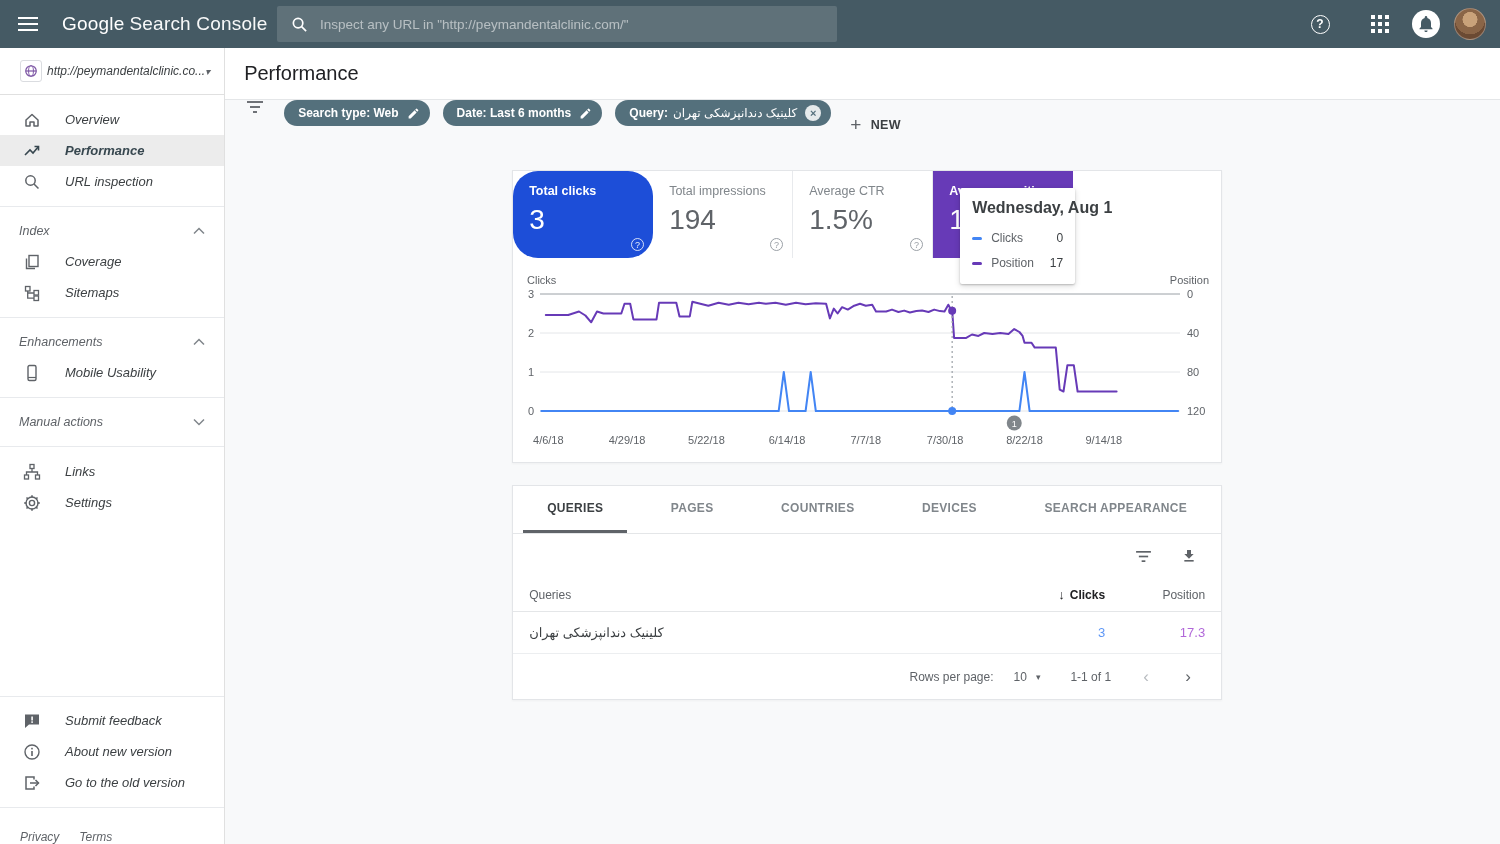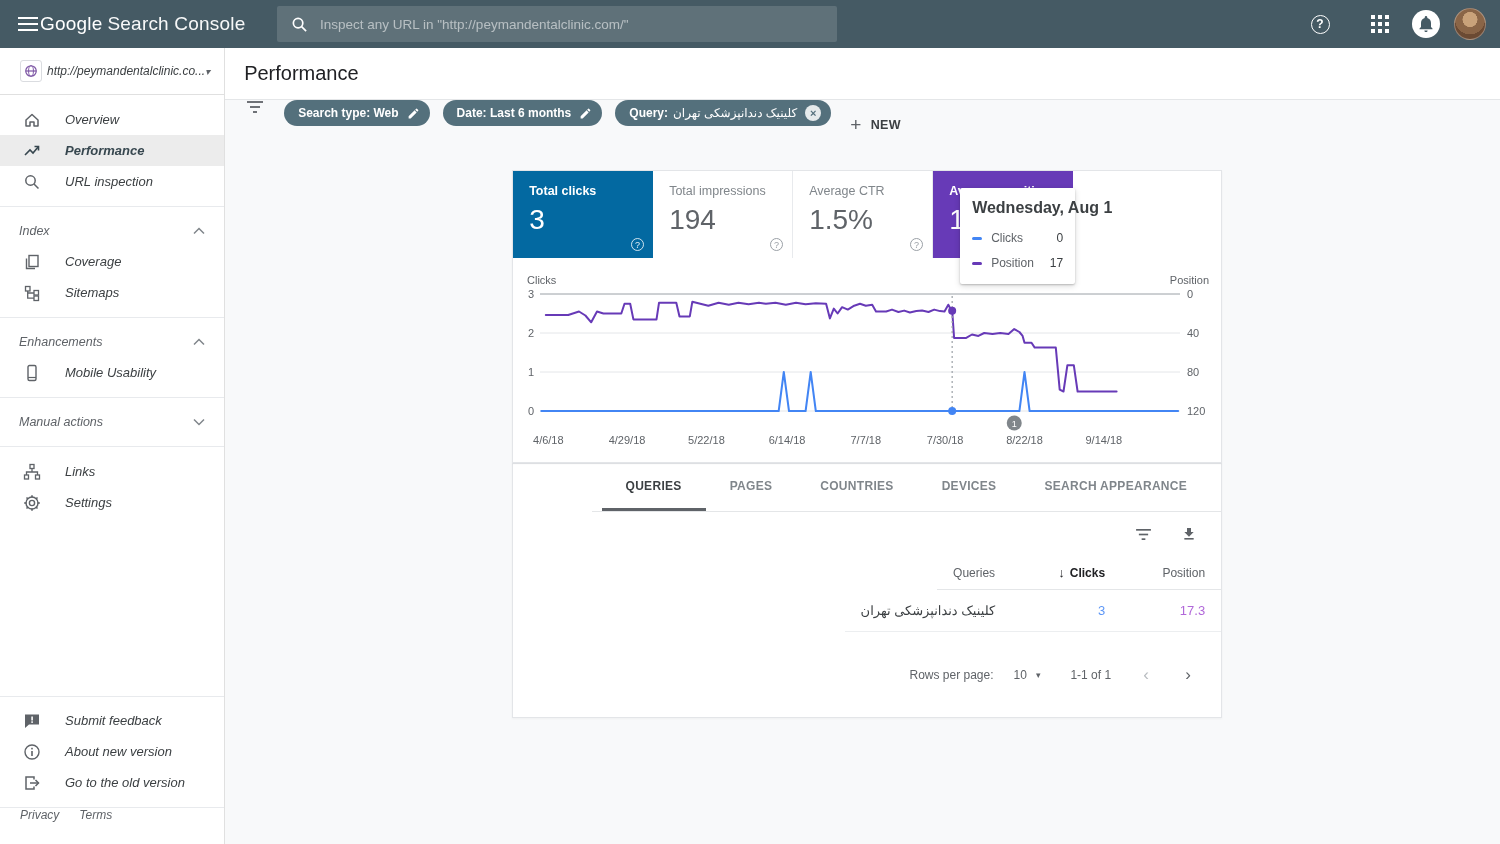--- a/index.html
+++ b/index.html
@@ -3,21 +3,21 @@
 <meta charset="utf-8">
 <style>
   * { margin:0; padding:0; box-sizing:border-box; }
   html,body { width:1500px; height:844px; overflow:hidden; }
   body { font-family:"Liberation Sans", sans-serif; color:#3c4043; background:#fff; }
   .app { width:1500px; height:844px; display:flex; flex-direction:column; }
 
   
   .topbar { flex:0 0 48px; background:#455a64; display:flex; align-items:center; position:relative; z-index:20; }
   .hamburger { width:24px; height:24px; margin-left:16px; cursor:pointer; display:flex; align-items:center; justify-content:center; }
-  .logo { font-size:19px; color:#fff; white-space:nowrap; letter-spacing:.2px; }
+  .logo { margin-left:22px; font-size:19px; color:#fff; white-space:nowrap; letter-spacing:.2px; }
   .logo .g { font-weight:500; }
   .logo .rest { font-weight:400; margin-left:5px; opacity:.96; }
   .urlbar { position:absolute; left:277px; top:6px; width:560px; height:36px; background:rgba(255,255,255,.14); border-radius:2px; display:flex; align-items:center; padding:0 14px; }
   .urlbar input { flex:1; background:transparent; border:none; outline:none; font-size:13.5px; color:#fff; margin-left:12px; font-family:"Liberation Sans",sans-serif; }
   .urlbar input::placeholder { color:rgba(255,255,255,.55); }
   .top-right { margin-left:auto; display:flex; align-items:center; padding-right:14px; }
   .top-icon { width:24px; height:24px; display:flex; align-items:center; justify-content:center; cursor:pointer; }
   .help-circle { width:19px; height:19px; border:1.7px solid #fff; border-radius:50%; color:#fff; font-size:12px; font-weight:700; display:flex; align-items:center; justify-content:center; }
   .bell-wrap { width:28px; height:28px; background:#fff; border-radius:50%; display:flex; align-items:center; justify-content:center; cursor:pointer; }
   .avatar { width:32px; height:32px; border-radius:50%; background:radial-gradient(circle at 50% 35%, #c9a27a 0 30%, #8a6547 31% 60%, #6b4a33 61%); border:1px solid rgba(255,255,255,.3); cursor:pointer; }
@@ -34,21 +34,21 @@
   .prop-text { margin-left:5px; font-size:12px; color:#3c4043; white-space:nowrap; }
   .prop-caret { margin-left:auto; color:#5f6368; font-size:10px; }
   .nav { padding-top:9px; }
   .nav-item { height:31px; display:flex; align-items:center; padding-left:23px; color:#3c4043; cursor:pointer; }
   .nav-item .nicon { width:18px; height:18px; margin-right:24px; display:flex; align-items:center; justify-content:center; }
   .nav-item.selected { background:#ececec; color:#37474f; font-weight:700; }
   .sb-divider { border-top:1px solid #e8eaed; margin:9px 0; }
   .section-head { height:30px; display:flex; align-items:center; padding:0 19px; font-size:12.5px; color:#5f6368; cursor:pointer; }
   .section-head .chev { margin-left:auto; display:flex; }
   .sidebar-bottom { position:absolute; bottom:0; left:0; right:0; background:#fff; }
-  .foot-links { border-top:1px solid #e8eaed; height:37px; display:flex; align-items:flex-start; gap:20px; padding-left:20px; font-size:12px; color:#5f6368; }
+  .foot-links { border-top:1px solid #e8eaed; height:37px; display:flex; align-items:flex-end; gap:20px; padding-left:20px; font-size:12px; color:#5f6368; }
   .foot-links span { cursor:pointer; }
 
   
   .page-head { height:52px; background:#fff; border-bottom:1px solid #e4e6e8; display:flex; align-items:center; padding-left:19px; flex:0 0 52px; }
   .page-head h1 { font-size:20px; font-weight:400; color:#202124; }
   .filter-row { height:50px; display:flex; padding-left:21px; flex:0 0 50px; }
   .filter-funnel { width:20px; height:16px; margin-right:18px; cursor:pointer; }
   .chip { height:26px; border-radius:13px; background:#54707c; color:#fff; display:flex; align-items:center; font-size:12px; font-weight:700; padding:0 10px 0 14px; margin-right:13px; cursor:pointer; white-space:nowrap; }
   .chip .pencil { margin-left:8px; display:flex; }
   .chip .qval { font-weight:400; margin-left:5px; }
@@ -58,21 +58,21 @@
 
   
   .content { flex:1; padding:20px 0 0 287px; overflow:hidden; }
   .panel { width:710px; background:#fff; border:1px solid #e3e5e8; box-shadow:0 1px 2px rgba(0,0,0,.04); }
 
   
   .cards { height:87px; display:flex; }
   .card { width:140px; padding:13px 0 0 16px; position:relative; border-right:1px solid #e8eaed; cursor:pointer; }
   .card .clabel { font-size:12.5px; color:#80868b; }
   .card .cvalue { font-size:28px; color:#5f6368; margin-top:6px; font-weight:400; }
-  .card.blue { background:#0369a1; border-right:none; }
+  .card.blue { background:#1d4ed8; border-right:none;border-radius:25px; }
   .card.blue .clabel { color:#fff; font-weight:700; }
   .card.blue .cvalue { color:#fff; }
   .card.purple { background:#673ab7; border-right:none; }
   .card.purple .clabel { color:#fff; font-weight:700; }
   .card.purple .cvalue { color:#fff; }
   .card .qmark { position:absolute; right:9px; bottom:7px; width:13px; height:13px; border-radius:50%; font-size:9px; display:flex; align-items:center; justify-content:center; border:1px solid #9aa0a6; color:#9aa0a6; cursor:pointer; }
   .card.blue .qmark { border-color:rgba(255,255,255,.8); color:rgba(255,255,255,.9); }
   .card-filler { flex:1; }
 
   .chart-panel { position:relative; height:293px; }
@@ -80,21 +80,21 @@
 
   
   .tooltip { position:absolute; left:447px; top:17px; width:115px; background:#fff; border-radius:2px; box-shadow:0 1px 2px rgba(0,0,0,.2), 0 2px 6px rgba(0,0,0,.15); padding:11px 12px 10px; z-index:6; }
   .tt-title { font-size:16px; font-weight:700; color:#3c4043; margin-bottom:10px; white-space:nowrap; }
   .tt-row { display:flex; align-items:center; font-size:12px; height:22px; margin-top:3px; }
   .tt-dash { width:10px; height:3px; border-radius:1.5px; margin-right:9px; }
   .tt-label { color:#5f6368; flex:1; }
   .tt-value { color:#3c4043; font-weight:500; }
 
   
-  .table-panel { height:255px; display:flex; flex-direction:column;align-items:flex-end; }
+  .table-panel { margin-top:22px; height:215px; display:flex; flex-direction:column; }
   .tabs { height:48px; display:flex; justify-content:space-between; padding:0 10px; border-bottom:1px solid #e4e6e8; }
   .tab { display:flex; align-items:center; padding:0 24px; font-size:12px; letter-spacing:.3px; font-weight:700; color:#80868b; cursor:pointer; border-bottom:3px solid transparent; white-space:nowrap; }
   .tab.active { color:#3c4043; border-bottom-color:#5f6368; }
   .tbl-toolbar { height:44px; display:flex; align-items:center; justify-content:flex-end; padding-right:22px; gap:26px; }
   .tbl-toolbar .ticon { width:20px; height:20px; cursor:pointer; display:flex; align-items:center; justify-content:center; }
   .thead { height:34px; display:flex; align-items:center; padding:0 16px; border-bottom:1px solid #e4e6e8; font-size:12px; color:#5f6368; }
   .th-queries { flex:1; }
   .th-clicks { width:110px; text-align:right; color:#202124; font-weight:700; cursor:pointer; }
   .th-clicks .sort { font-size:13px; margin-right:5px; font-weight:400; }
   .th-pos { width:100px; text-align:right; cursor:pointer; }

